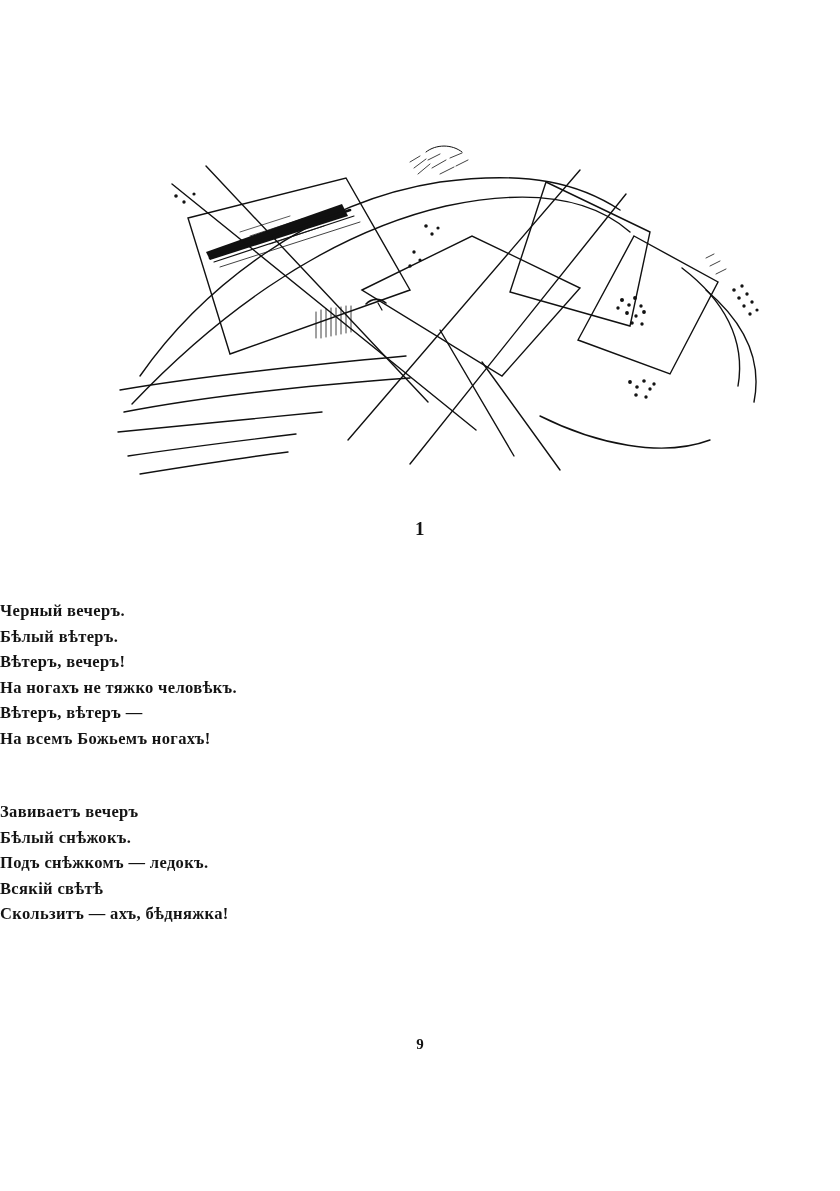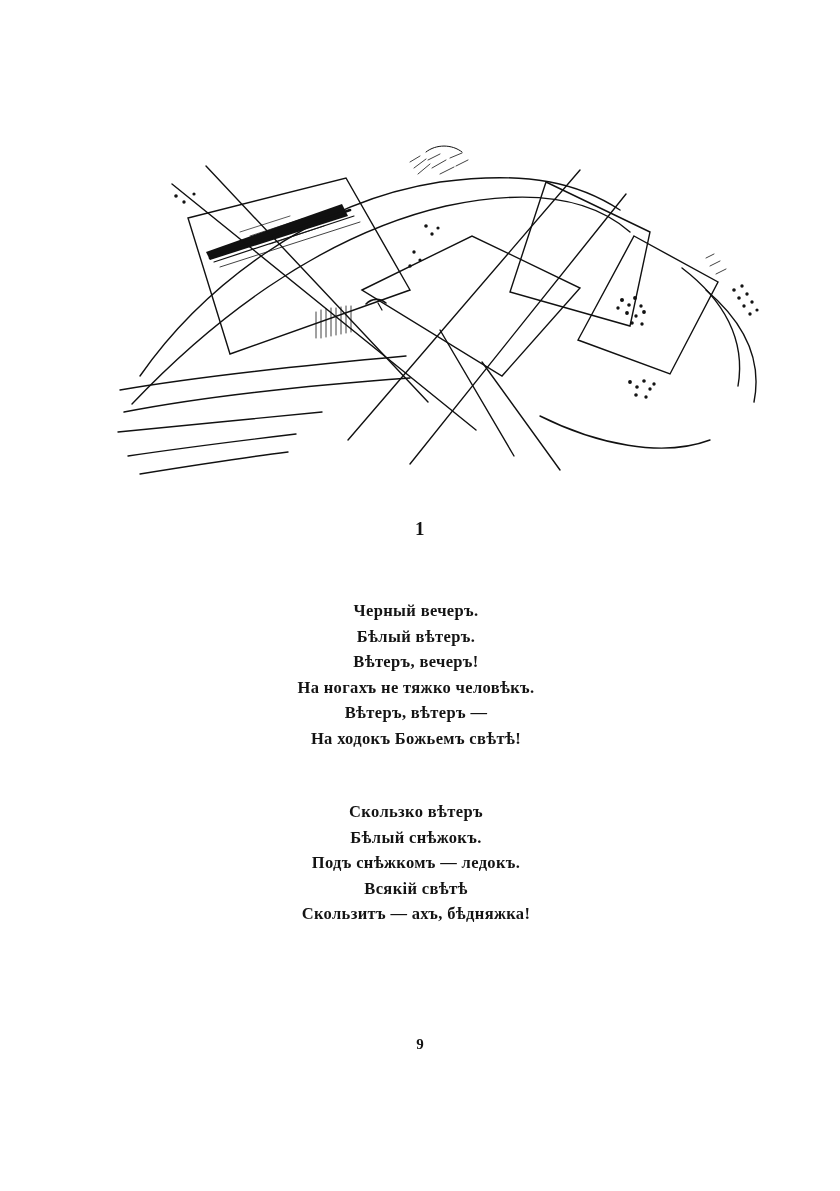--- a/index.html
+++ b/index.html
@@ -43,21 +43,20 @@
     font-size: 19px;
     letter-spacing: 0.5px;
   }
 
   
   .poem {
     position: absolute;
     left: 0;
     top: 598px;
     width: 832px;
-    text-align: center;
   }
   .stanza {
     margin: 0 0 48px 0;
   }
   .stanza:last-child { margin-bottom: 0; }
   .line {
     font-size: 16.5px;
     font-weight: bold;
     line-height: 25.5px;
     letter-spacing: 0.35px;
@@ -205,25 +204,25 @@
   <div class="section-number">1</div>
 
   <div class="poem">
 
     <div class="stanza">
       <div class="line">Черный вечеръ.</div>
       <div class="line">Бѣлый вѣтеръ.</div>
       <div class="line">Вѣтеръ, вечеръ!</div>
       <div class="line">На ногахъ не тяжко человѣкъ.</div>
       <div class="line">Вѣтеръ, вѣтеръ —</div>
-      <div class="line">На ходокъ Божьемъ свѣтѣ!</div>
+      <div class="line">На всемъ Божьемъ ногахъ!</div>
     </div>
 
     <div class="stanza">
-      <div class="line">Скользко вѣтеръ</div>
+      <div class="line">Завиваетъ вечеръ</div>
       <div class="line">Бѣлый снѣжокъ.</div>
       <div class="line">Подъ снѣжкомъ — ледокъ.</div>
       <div class="line">Всякій свѣтѣ</div>
       <div class="line">Скользитъ — ахъ, бѣдняжка!</div>
     </div>
 
   </div>
 
   <div class="page-number">9</div>
 

